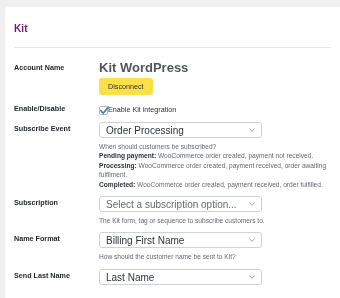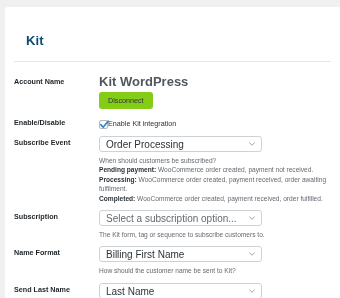--- a/index.html
+++ b/index.html
@@ -21,24 +21,24 @@
     top: 7px;
     width: 335px;
     min-height: 291px;
     background: #ffffff;
     border-top-left-radius: 3px;
     box-sizing: border-box;
     padding: 0;
   }
 
   .page-title {
-    font-size: 13px;
+    font-size: 10px;
     font-weight: 700;
-    color: #0c4a6e;
-    margin: 12px;
+    color: #701a75;
+    margin: 0;
     padding: 14px 0 0 9px;
     letter-spacing: 0.1px;
     line-height: 16px;
   }
 
   .title-divider {
     height: 1px;
     background: #e6e6e8;
     margin: 10px 9px 0 9px;
   }
@@ -82,21 +82,21 @@
     color: #50575e;
     line-height: 10px;
     padding-top: 2px;
     font-weight: bold;
   }
 
   .disconnect-btn {
     display: inline-block;
     margin-top: 5px;
     padding: 4px 9px;
-    background: #84cc16;
+    background: #fde047;
     border: none;
     border-radius: 3px;
     font-family: "Liberation Sans", sans-serif;
     font-size: 7.2px;
     color: #2c3338;
     line-height: 9px;
     cursor: pointer;
   }
 
   .checkbox-line {

